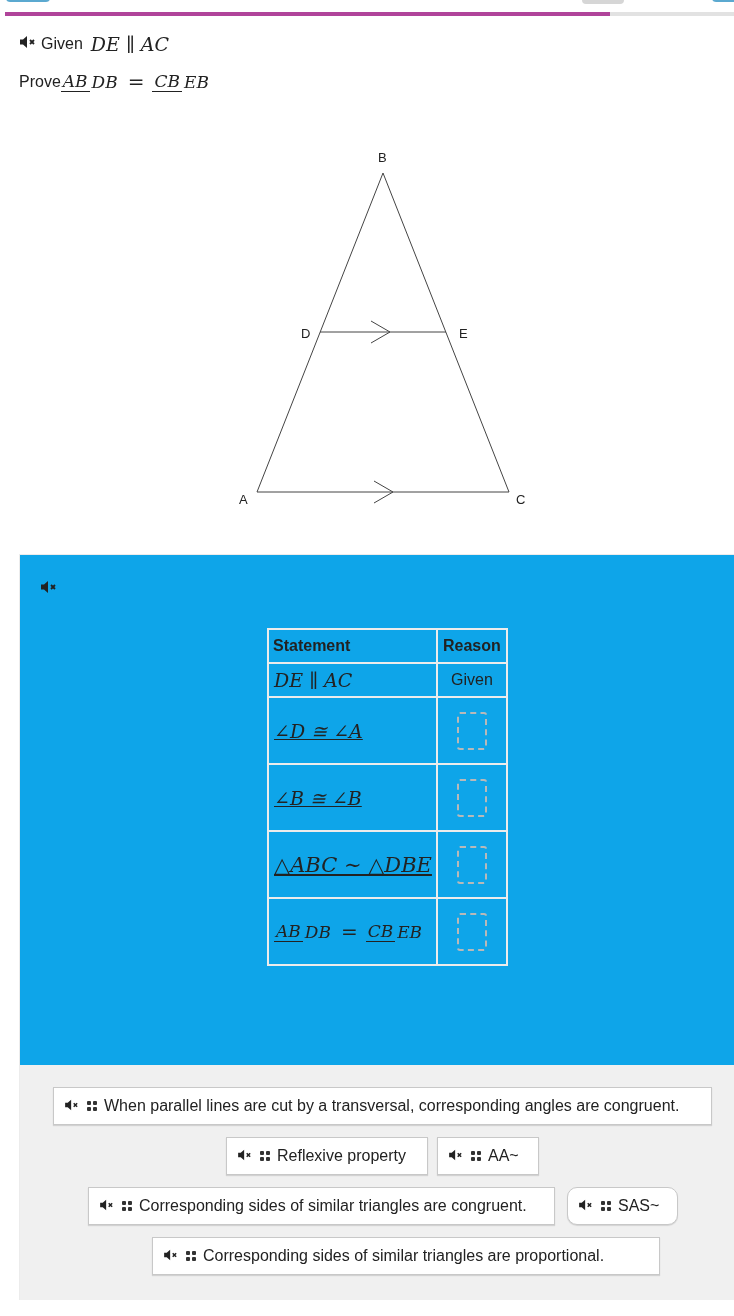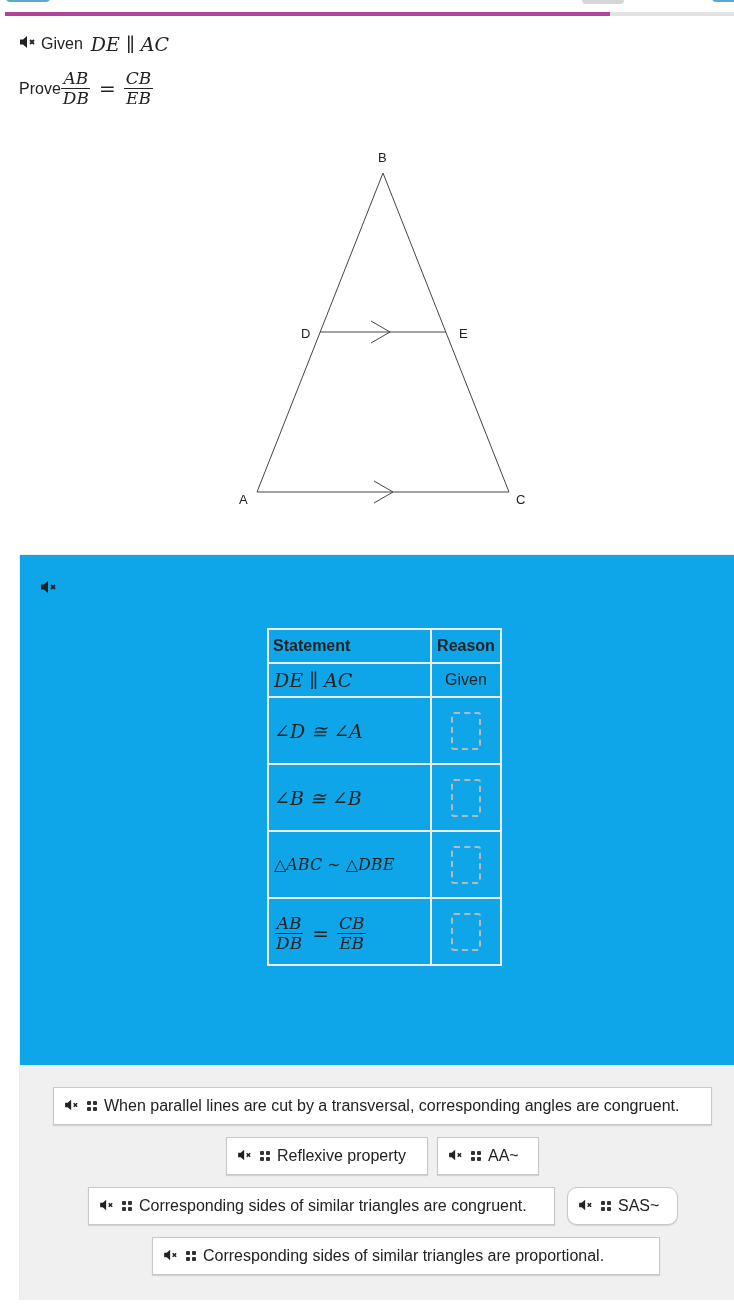--- a/index.html
+++ b/index.html
@@ -8,33 +8,33 @@
   .topbtn.left { left:6px; width:44px; background:#5ba9d0; }
   .topbtn.mid { left:582px; width:42px; background:#d6d6d6; height:4px; top:0; }
   .topbtn.right { left:712px; width:30px; background:#5ba9d0; }
   .progress { position:absolute; left:5px; top:12px; width:729px; height:4px; background:#e2e2e2; }
   .progress-fill { height:100%; background:#b0449a; }
   .math { font-family:"DejaVu Serif", "Liberation Serif", serif; font-style:italic; }
   .speaker { display:inline-block; vertical-align:middle; }
   .given { position:absolute; left:19px; top:33px; font-size:16px; display:flex; align-items:center; gap:4px; }
   .given .math { font-size:19px; margin-left:4px; }
   .prove { position:absolute; left:19px; top:70px; font-size:16px; display:flex; align-items:center; }
-  .frac { display:inline-flex; flex-direction:column; align-items:center; font-size:17px; line-height:17px; vertical-align:middle; }
+  .frac { display:inline-flex; flex-direction:row; align-items:center; font-size:17px; line-height:17px; vertical-align:middle; }
   .frac .num { border-bottom:1px solid #222; padding:0 2px 1px; }
   .frac .den { padding:1px 2px 0; }
   .eq { font-family:"DejaVu Serif", serif; font-size:20px; font-style:normal; margin:0 8px; }
   .diagram { position:absolute; left:220px; top:140px; }
   .panel { position:absolute; left:19px; top:554px; width:715px; height:745px; border-left:1px solid #ececec; border-top:1px solid #ececec; background:#0ea5e9; }
   .panel-speaker { position:absolute; left:20px; top:25px; }
   .proof-table { position:absolute; left:247px; top:73px; border-collapse:collapse; }
   .proof-table th, .proof-table td { border:2px solid #ececec; padding:0 4px; }
   .proof-table th { height:32px; font-size:16px; font-weight:bold; text-align:left; }
   .proof-table th.reason { text-align:center; }
   .proof-table tr.r1 td { height:32px; }
-  .proof-table tr.rn td { height:65px; }
+  .proof-table tr.rn td { height:65px;text-decoration:underline; }
   .proof-table td.stmt { font-size:19px; padding-left:5px; width:152px; }
   .proof-table td.rsn { text-align:center; font-size:16px; width:60px; }
   .dropbox { display:inline-block; width:30px; height:38px; border:2px dashed #b9b9b9; border-radius:3px; box-sizing:border-box; vertical-align:middle; }
   .bank { position:absolute; left:0; top:510px; width:715px; height:235px; background:#f0f0f0; }
   .chip { position:absolute; height:38px; background:#fff; border:1px solid #c8c8c8; box-shadow:0 1px 1px rgba(0,0,0,0.12); display:flex; align-items:center; padding:0 10px; box-sizing:border-box; font-size:16px; white-space:nowrap; gap:7px; }
   .grip { display:inline-grid; grid-template-columns:4px 4px; grid-gap:2px; }
   .grip i { width:4px; height:4px; background:#333; border-radius:1px; display:block; }
 </style>
 </head>
 <body>
@@ -111,21 +111,21 @@
     </tr>
     <tr class="rn">
       <td class="stmt math">∠D ≅ ∠A</td>
       <td class="rsn"><span class="dropbox"></span></td>
     </tr>
     <tr class="rn">
       <td class="stmt math">∠B ≅ ∠B</td>
       <td class="rsn"><span class="dropbox"></span></td>
     </tr>
     <tr class="rn">
-      <td class="stmt math" style="font-size:16px;white-space:nowrap;">△ABC ∼ △DBE</td>
+      <td class="stmt math" style="font-size:21px;white-space:nowrap;">△ABC ∼ △DBE</td>
       <td class="rsn"><span class="dropbox"></span></td>
     </tr>
     <tr class="rn">
       <td class="stmt math">
         <span style="display:inline-flex;align-items:center;">
           <span class="frac">
             <span class="num">AB</span>
             <span class="den">DB</span>
           </span>
           <span class="eq">=</span>

